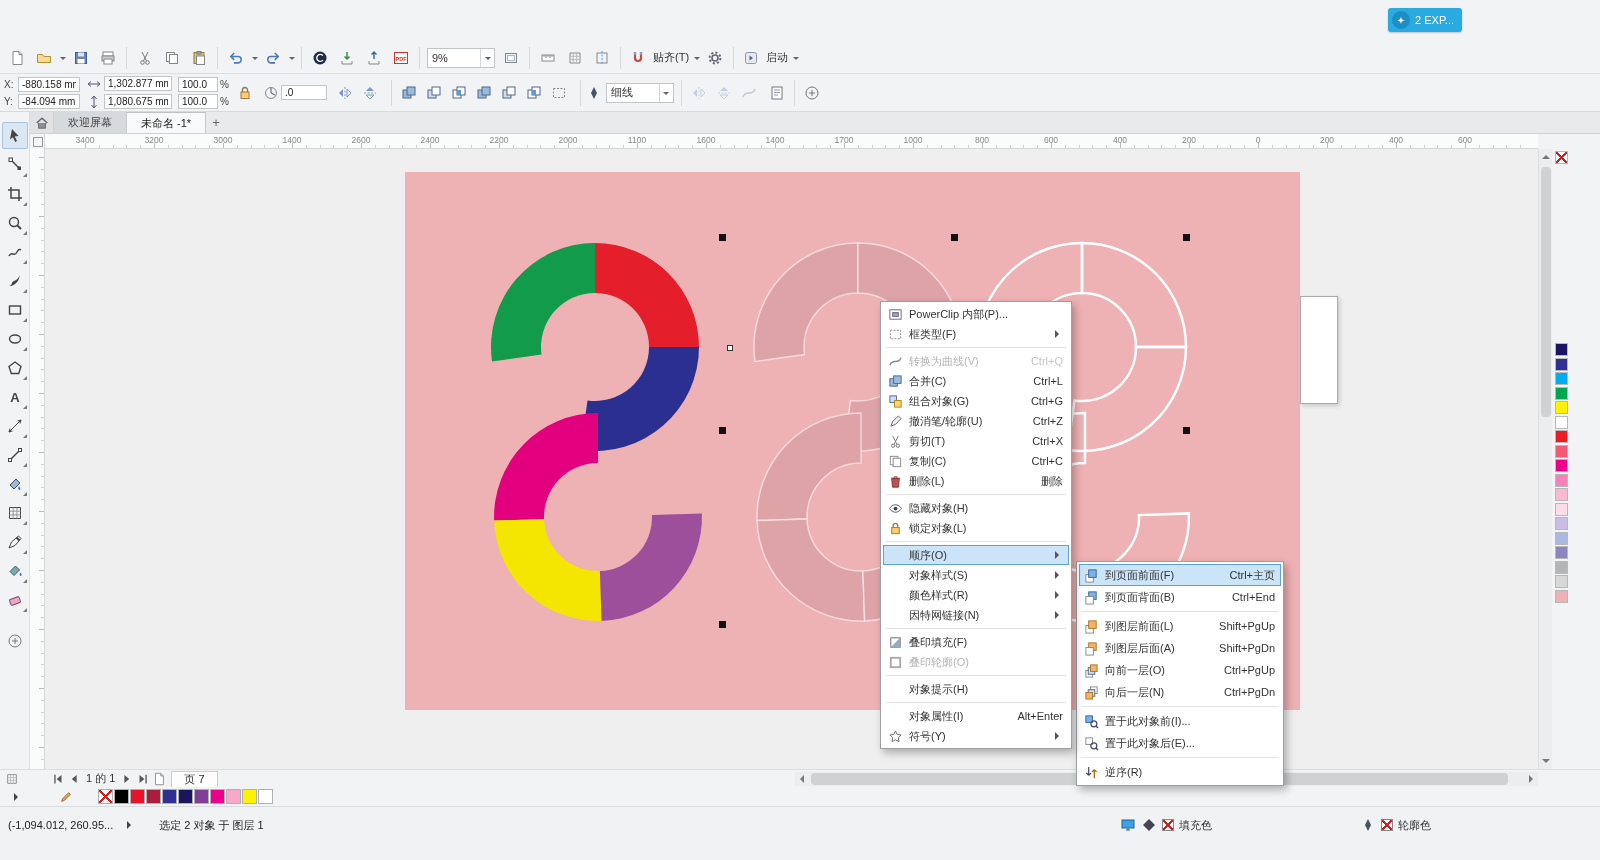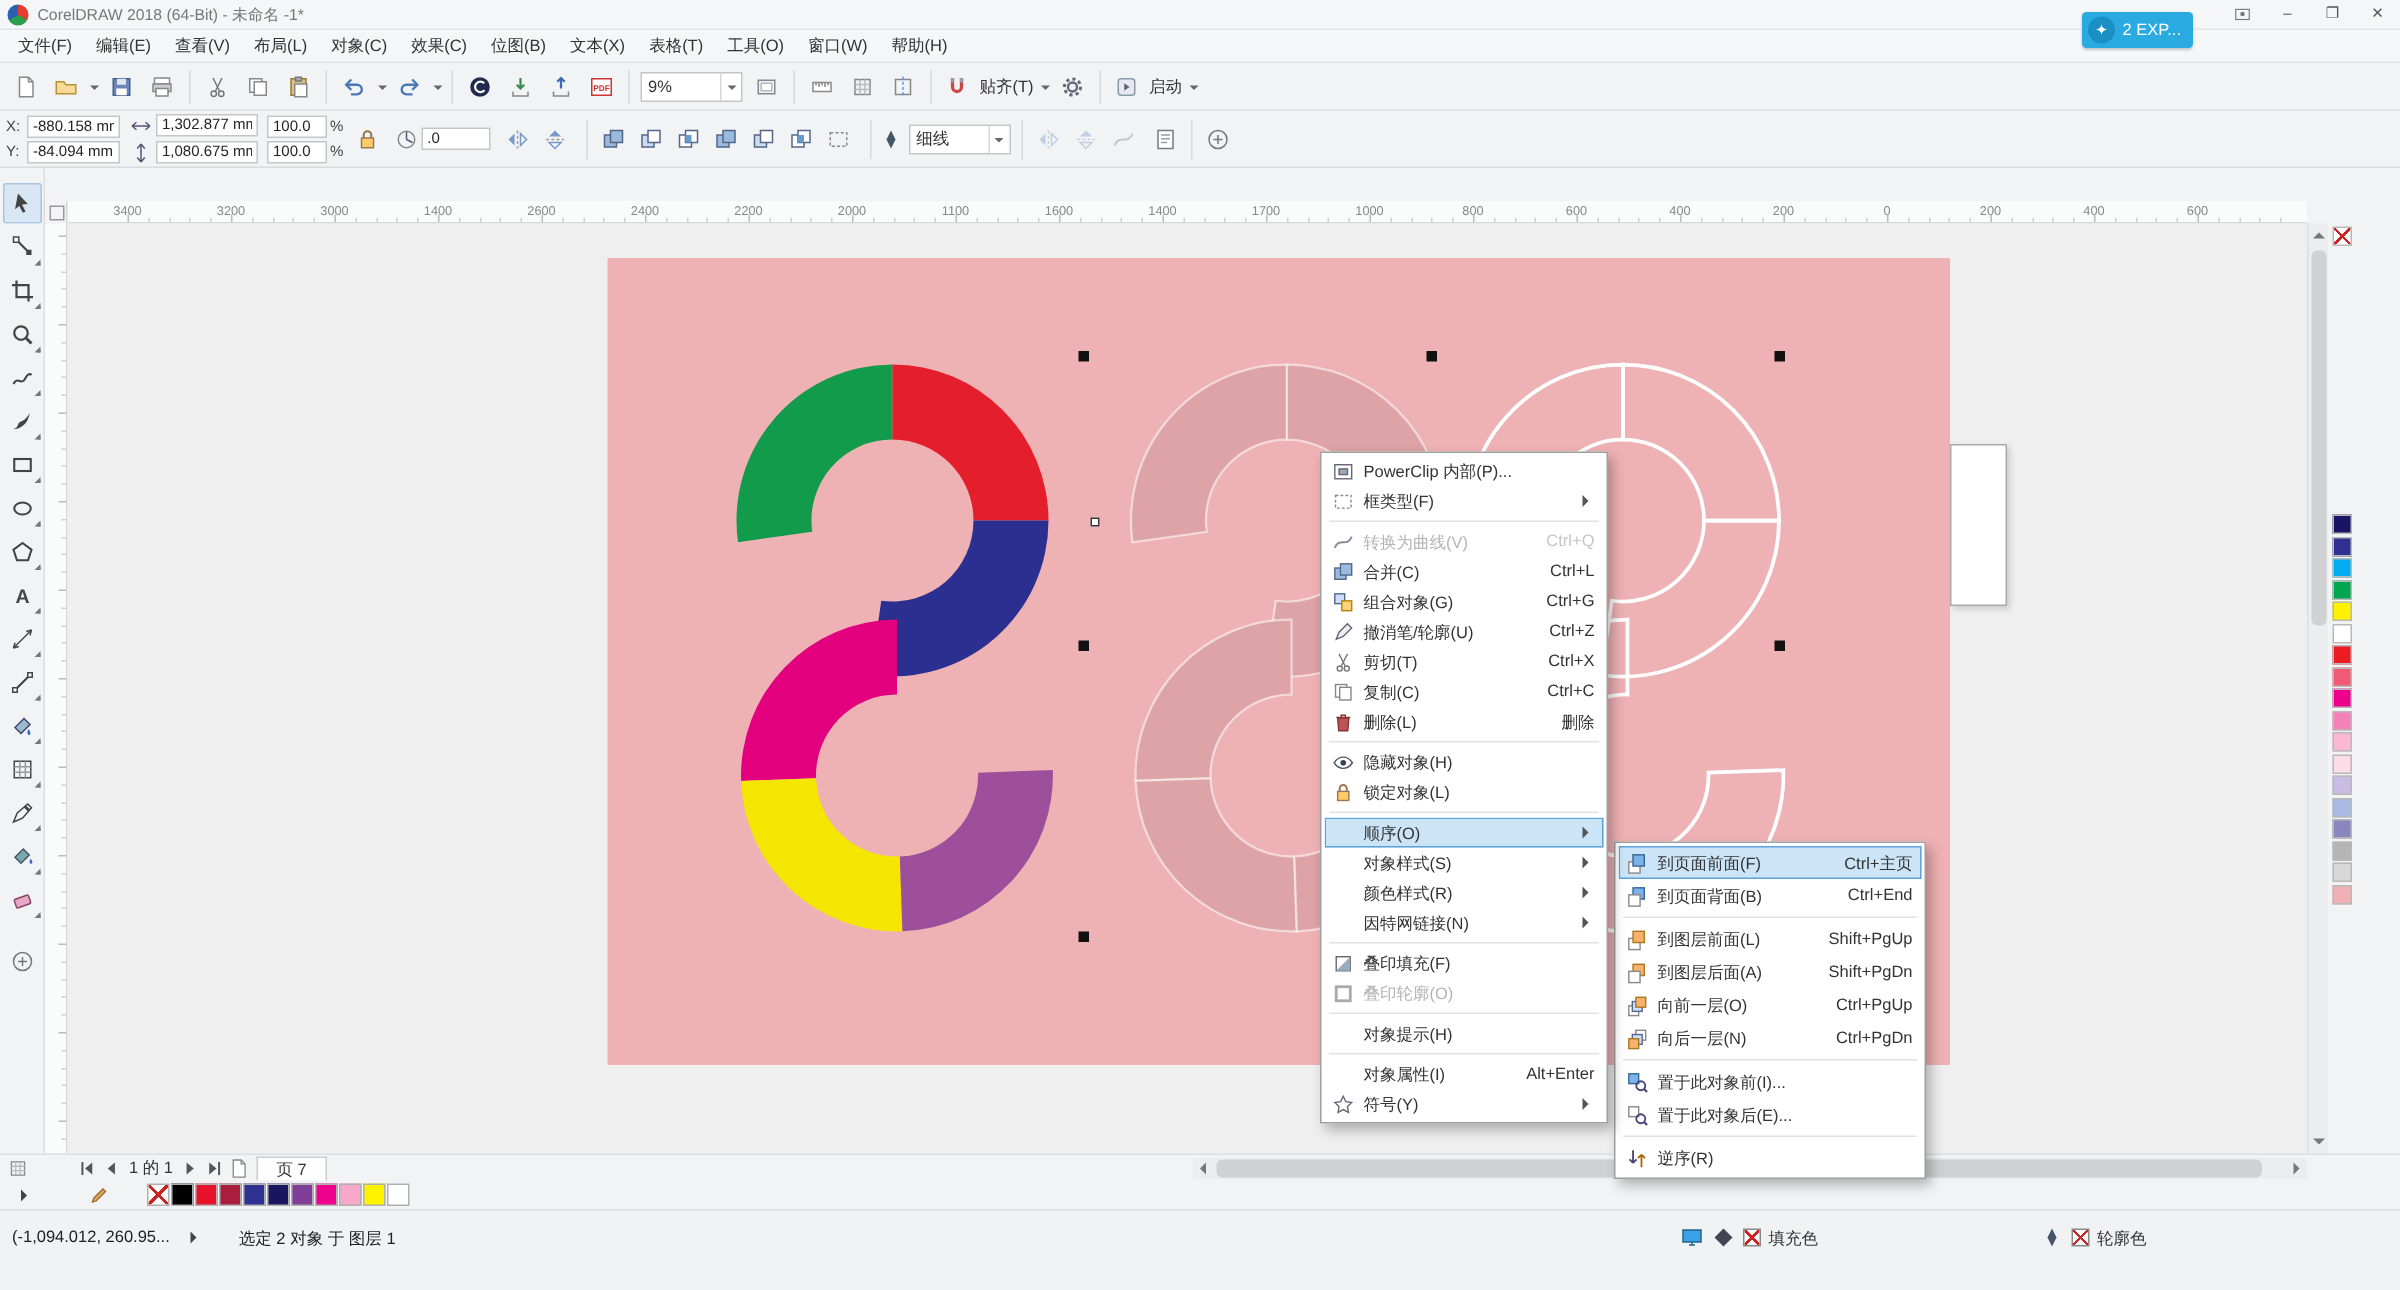--- a/index.html
+++ b/index.html
@@ -118,50 +118,21 @@
 .menu-item.disabled .mi-sc{color:#c6c6c6}
 .menu-item.hl{background:#cbe4f7;box-shadow:inset 0 0 0 1px #5fa2d8}
 .menu-sep{height:1px;background:#e2e2e2;margin:3px 3px}
 .mi-arrow{margin-left:auto;width:0;height:0;border:4px solid transparent;border-left-color:#555}
 </style>
 </head>
 <body>
 
 <div class="app">
 
-  <div class="titlebar">
-    <span class="logo"></span>
-    <span class="title-text">CorelDRAW 2018 (64-Bit) - 未命名 -1*</span>
-    <div class="win-ctl">
-      <span class="win-btn">
-          <svg viewBox="0 0 16 16" width="12" height="12">
-            <rect x="2" y="3" width="12" height="9" fill="none" stroke="#777"></rect>
-            <circle cx="8" cy="7" r="2" fill="#777"></circle>
-          </svg>
-        </span>
-      <span class="win-btn">–</span>
-      <span class="win-btn">❐</span>
-      <span class="win-btn close">✕</span>
-    </div>
-  </div>
-
-  <div class="menubar" id="menubar">
-      <span class="mb-item">文件(F)</span>
-      <span class="mb-item">编辑(E)</span>
-      <span class="mb-item">查看(V)</span>
-      <span class="mb-item">布局(L)</span>
-      <span class="mb-item">对象(C)</span>
-      <span class="mb-item">效果(C)</span>
-      <span class="mb-item">位图(B)</span>
-      <span class="mb-item">文本(X)</span>
-      <span class="mb-item">表格(T)</span>
-      <span class="mb-item">工具(O)</span>
-      <span class="mb-item">窗口(W)</span>
-      <span class="mb-item">帮助(H)</span>
-    </div>
+
 
   <div class="upgrade">
     <span class="cloud">✦</span>
     <span>2 EXP...</span>
   </div>
 
   <div class="toolbar" id="toolbar">
       <span class="tb-btn">
         <span class="ic">
           <svg viewBox="0 0 16 16">
@@ -535,20 +506,31 @@
       <div class="pbtn">
         <span class="ic">
           <svg viewBox="0 0 16 16">
             <circle cx="8" cy="8" r="6" fill="none" stroke="#777"></circle>
             <path d="M8 5v6M5 8h6" stroke="#777" fill="none"></path>
           </svg>
         </span>
       </div>
     </div>
 
+  <div class="tabbar">
+    <span class="home-btn">
+        <svg viewBox="0 0 16 16" width="14" height="14">
+          <path d="M2 8l6-5.5L14 8" fill="none" stroke="#666" stroke-width="1.6"></path>
+          <path d="M4 8v6h8V8" fill="#8a8f94" stroke="#666"></path>
+        </svg>
+      </span>
+    <span class="doctab">欢迎屏幕</span>
+    <span class="doctab active">未命名 -1*</span>
+    <span class="tab-plus">+</span>
+  </div>
 
   <div class="rulerrow">
     <div class="ruler-corner"></div>
     <div class="hruler" id="hruler">
         <span class="rlab" style="left: 40px;">3400</span>
         <i class="rtick" style="left: 40px;"></i>
         <i class="rtick minor" style="left: 53.8px;"></i>
         <i class="rtick minor" style="left: 67.6px;"></i>
         <i class="rtick minor" style="left: 81.4px;"></i>
         <i class="rtick minor" style="left: 95.2px;"></i>

